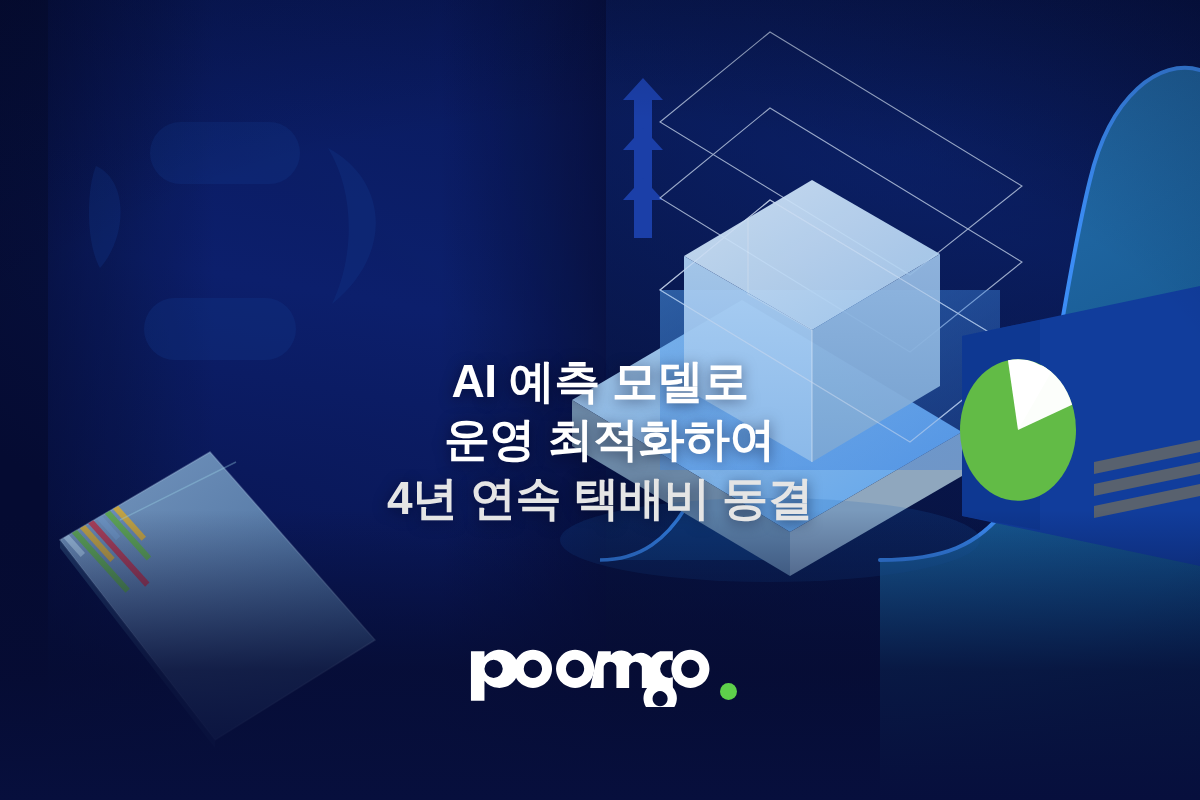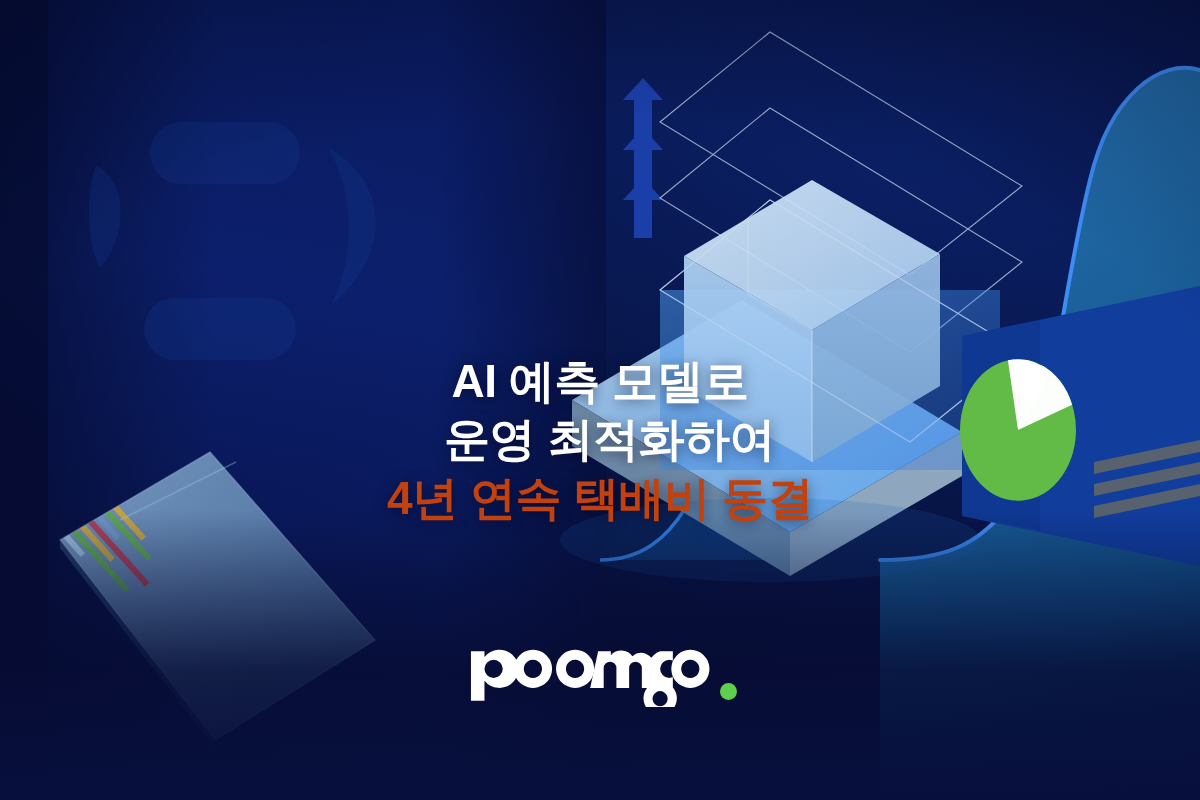--- a/index.html
+++ b/index.html
@@ -235,21 +235,21 @@
       <ellipse cx="770" cy="540" rx="210" ry="42" fill="#1B63B8" opacity=".18"></ellipse>
     </svg>
   </div>
 
   <div class="bg-vignette"></div>
   <div class="bg-bottom-fade"></div>
 
   <div class="headline">
     <span class="hl-line" style="color: rgb(255, 255, 255);">AI 예측 모델로</span>
     <span class="hl-line" style="color: rgb(255, 255, 255); margin-left: 19px;">운영 최적화하여</span>
-    <span class="hl-line accent" style="color: #c2410c;">4년 연속 택배비 동결</span>
+    <span class="hl-line accent" style="color: #e5e5e5;">4년 연속 택배비 동결</span>
   </div>
 
   <div class="logo-lockup">
     <svg class="logo-wordmark" viewBox="0 0 300 78" width="248" height="62" aria-hidden="true">
       <g fill="#FFFFFF">
 
         <path d="M4 8 h17 v7 a24 24 0 1 1 0 30 v25 h-17 z
                  M21 30 a11.5 11.5 0 1 0 23 0 a11.5 11.5 0 1 0 -23 0 z" fill-rule="evenodd"></path>
 
         <path d="M82 6 a24 24 0 1 0 .1 0 z M82 18.5 a11.5 11.5 0 1 1 -.1 0 z" fill-rule="evenodd"></path>

